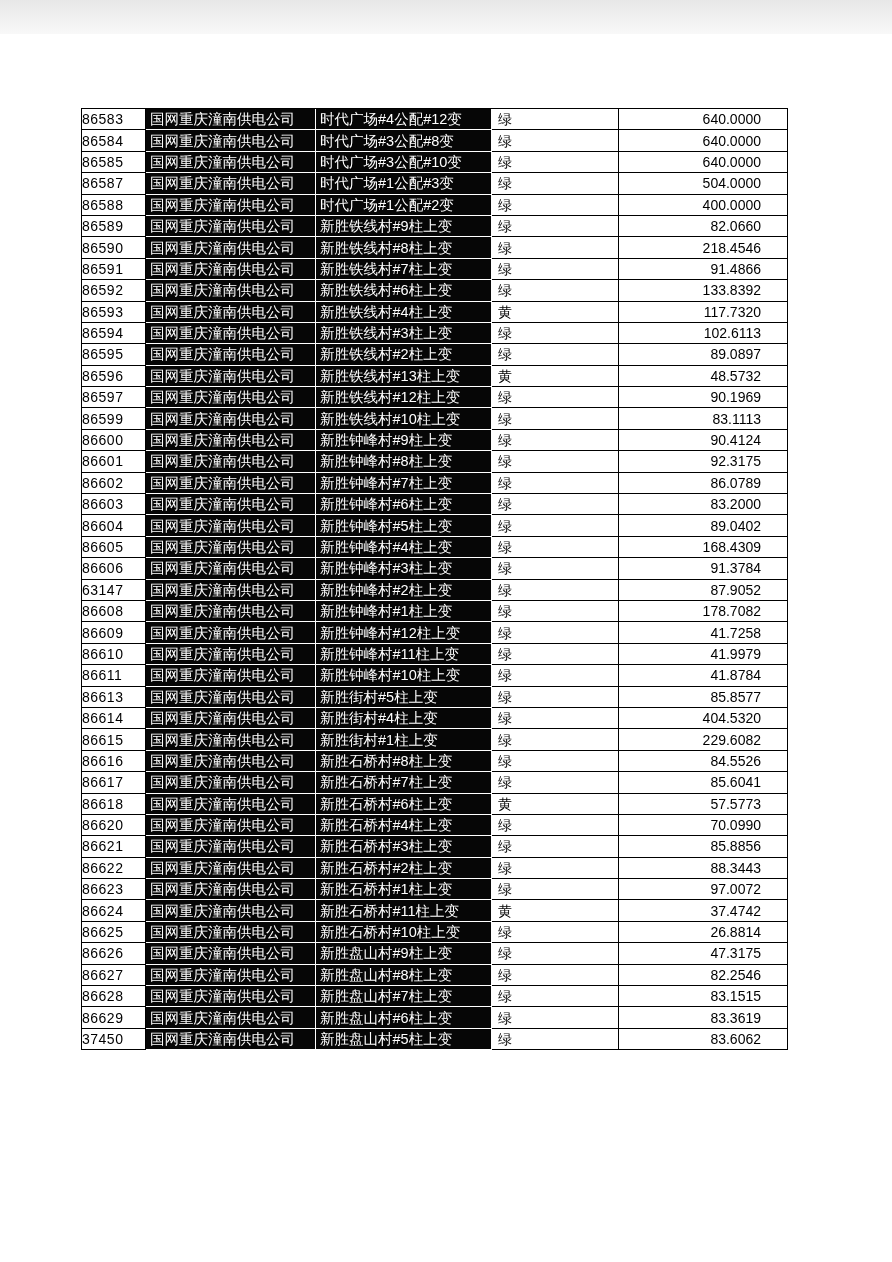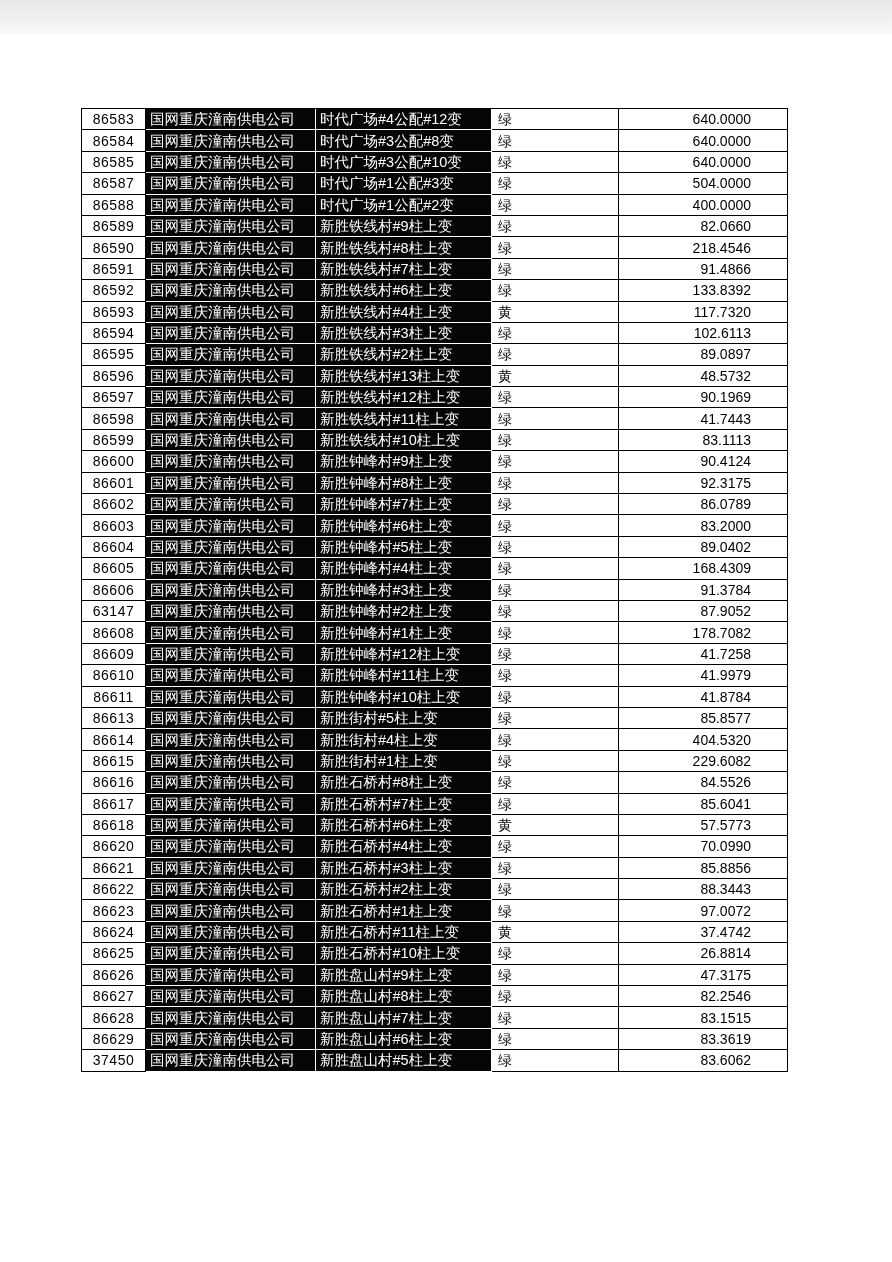--- a/index.html
+++ b/index.html
@@ -43,23 +43,23 @@
   }
   table.grid td.dark {
     background: #060606;
     color: #ffffff;
     border-right: 1px solid #fff;
     border-bottom: 1px solid #fff;
     font-size: 14.5px;
     padding-left: 4px;
     text-align: left;
   }
-  table.grid td.c0 { text-align: center; letter-spacing: 0.5px; margin-top: 46px; }
+  table.grid td.c0 { text-align: left; letter-spacing: 0.5px; margin-top: 46px; }
   table.grid td.c3 { text-align: left; padding-left: 6px; }
-  table.grid td.c4 { text-align: right; padding-right: 36px; }
+  table.grid td.c4 { text-align: right; padding-right: 26px; }
 </style>
 </head>
 <body>
 
 <div class="window-top-edge"></div>
 
 <table class="grid">
   <colgroup>
     <col style="width:64px">
     <col style="width:170px">
@@ -160,27 +160,20 @@
         <td class="c4">48.5732</td>
       </tr>
       <tr>
         <td class="c0">86597</td>
         <td class="c1 dark">国网重庆潼南供电公司</td>
         <td class="c2 dark">新胜铁线村#12柱上变</td>
         <td class="c3">绿</td>
         <td class="c4">90.1969</td>
       </tr>
       <tr>
-        <td class="c0">86598</td>
-        <td class="c1 dark">国网重庆潼南供电公司</td>
-        <td class="c2 dark">新胜铁线村#11柱上变</td>
-        <td class="c3">绿</td>
-        <td class="c4">41.7443</td>
-      </tr>
-      <tr>
         <td class="c0">86599</td>
         <td class="c1 dark">国网重庆潼南供电公司</td>
         <td class="c2 dark">新胜铁线村#10柱上变</td>
         <td class="c3">绿</td>
         <td class="c4">83.1113</td>
       </tr>
       <tr>
         <td class="c0">86600</td>
         <td class="c1 dark">国网重庆潼南供电公司</td>
         <td class="c2 dark">新胜钟峰村#9柱上变</td>

